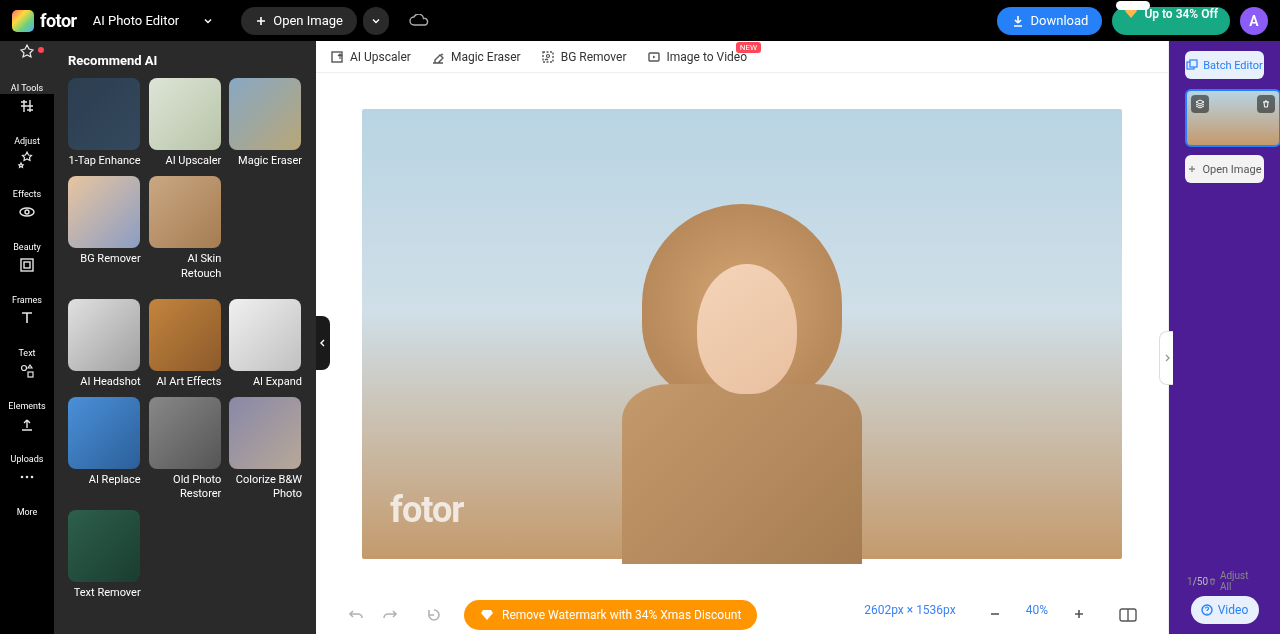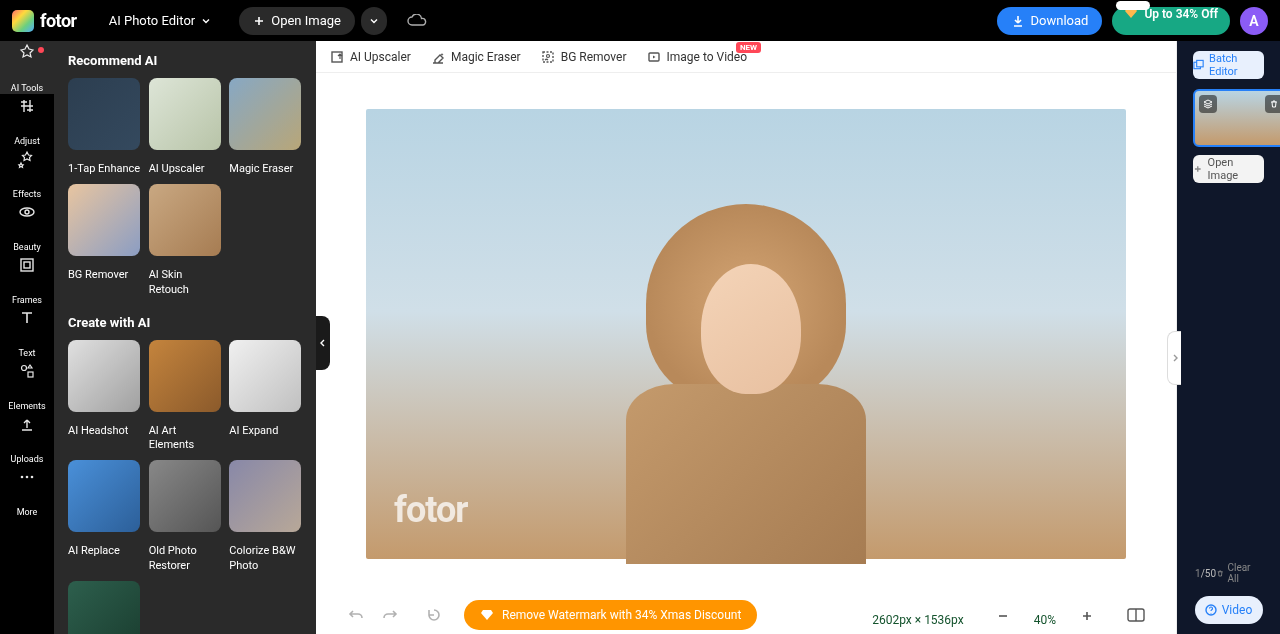--- a/index.html
+++ b/index.html
@@ -3,21 +3,21 @@
 <meta charset="utf-8">
 <style>
 * { margin: 0; padding: 0; box-sizing: border-box; font-family: -apple-system, BlinkMacSystemFont, "Segoe UI", Roboto, sans-serif; }
 body { width: 1280px; height: 634px; overflow: hidden; background: #f5f5f5; }
 
 
 .header { height: 41px; background: #000; display: flex; align-items: center; padding: 0 12px; color: #fff; position: relative; }
 .logo { display: flex; align-items: center; gap: 6px; }
 .logo-icon { width: 22px; height: 22px; border-radius: 5px; background: linear-gradient(135deg, #ff6b6b, #ffd93d, #6bcf7f, #4facfe); }
 .logo-text { font-size: 18px; font-weight: 700; letter-spacing: -0.5px; }
-.editor-selector { margin-left: 32px; display: flex; align-items: center; gap: 6px; font-size: 13px; cursor: pointer; }
+.editor-selector { margin-left: 16px; display: flex; align-items: center; gap: 24px; font-size: 13px; cursor: pointer; }
 .open-image-btn { margin-left: 28px; background: #2a2a2a; border-radius: 18px; height: 28px; padding: 0 14px; display: flex; align-items: center; gap: 6px; font-size: 13px; cursor: pointer; }
 .open-image-dropdown { margin-left: 6px; width: 26px; height: 28px; background: #2a2a2a; border-radius: 18px; display: flex; align-items: center; justify-content: center; cursor: pointer; }
 .cloud-icon { margin-left: 20px; cursor: pointer; opacity: 0.85; }
 .header-right { margin-left: auto; display: flex; align-items: center; gap: 10px; }
 .download-btn { background: #2680f8; height: 28px; border-radius: 18px; padding: 0 14px; display: flex; align-items: center; gap: 6px; font-size: 13px; cursor: pointer; }
 .promo-btn { background: #17a884; height: 28px; border-radius: 18px; padding: 0 12px; display: flex; align-items: flex-start; gap: 6px; font-size: 12px; font-weight: 600; cursor: pointer; position: relative; }
 .promo-badge { position: absolute; top: -6px; left: 4px; width: 34px; height: 9px; background: #fff; border-radius: 5px; }
 .avatar { width: 28px; height: 28px; border-radius: 50%; background: #8b5cf6; display: flex; align-items: center; justify-content: center; font-weight: 600; font-size: 14px; cursor: pointer; }
 
 
@@ -33,59 +33,59 @@
 
 .side-panel { width: 262px; background: #2a2a2a; color: #fff; overflow-y: auto; padding: 12px 14px; position: relative; }
 .side-panel::-webkit-scrollbar { width: 6px; }
 .side-panel::-webkit-scrollbar-track { background: #2a2a2a; }
 .side-panel::-webkit-scrollbar-thumb { background: #555; border-radius: 3px; }
 .section-title { font-size: 13px; font-weight: 700; margin-bottom: 10px; }
 .tool-grid { display: grid; grid-template-columns: repeat(3, 1fr); gap: 8px; margin-bottom: 18px; }
 .tool-item { cursor: pointer; }
 .tool-thumb { width: 72px; height: 72px; border-radius: 8px; background: linear-gradient(135deg, #6b7b8c, #4a5568); position: relative; overflow: hidden; }
 .tool-thumb.selected { outline: 2px solid #2dd4bf; outline-offset: -2px; }
-.tool-label { font-size: 11px; text-align: left; margin-top: 12px; line-height: 1.3; }
+.tool-label { font-size: 11px; text-align: right; margin-top: 4px; line-height: 1.3; }
 .tool-item.selected .tool-label { font-weight: 600; }
 
 
 .panel-collapse-outer { position: absolute; left: 316px; top: 316px; width: 14px; height: 54px; background: #1a1a1a; border-radius: 0 8px 8px 0; display: flex; align-items: center; justify-content: center; cursor: pointer; z-index: 50; color: #fff; }
 
 
 .canvas-area { flex: 1; display: flex; flex-direction: column; background: #fff; position: relative; }
 .toolbar { height: 36px; display: flex; align-items: center; padding: 0 14px; gap: 20px; border-bottom: 1px solid #eee; font-size: 12px; color: #333; }
 .toolbar-item { display: flex; align-items: center; gap: 6px; cursor: pointer; position: relative; }
-.toolbar-badge { position: absolute; top: -8px; right: -14px; background: #ff4757; color: #fff; font-size: 8px; padding: 1px 4px; border-radius: 3px; font-weight: 700; }
+.toolbar-badge { position: absolute; top: -8px; right: -14px; background: #ff4757; color: #fff; font-size: 8px; padding: 1px 4px; border-radius: 3px; font-weight: 400; }
 .canvas-viewport { flex: 1; display: flex; align-items: center; justify-content: center; background: #fff; padding: 36px 20px; }
 .canvas-image { width: 760px; height: 450px; background: linear-gradient(180deg, #b8d4e3 0%, #d0dfe8 45%, #c49a6c 100%); border-radius: 2px; position: relative; display: flex; align-items: center; justify-content: center; }
 .watermark { position: absolute; left: 28px; bottom: 28px; font-size: 36px; font-weight: 700; color: rgba(255,255,255,0.75); letter-spacing: -1px; }
 .portrait { width: 280px; height: 380px; position: relative; margin-top: 60px; }
 .portrait-hair { position: absolute; top: 30px; left: 40px; width: 200px; height: 200px; background: radial-gradient(ellipse at center, #d4a574 0%, #b8895a 70%); border-radius: 50% 50% 40% 40%; }
 .portrait-face { position: absolute; top: 90px; left: 95px; width: 100px; height: 130px; background: linear-gradient(145deg, #f4d4b8, #e8c0a0); border-radius: 50% 50% 45% 45%; }
 .portrait-body { position: absolute; top: 210px; left: 20px; width: 240px; height: 180px; background: linear-gradient(135deg, #c49a6c, #a67c52); border-radius: 20% 20% 0 0; }
 
 
 .bottom-bar { height: 44px; display: flex; align-items: center; padding: 0 28px; background: #fff; }
 .history-btns { display: flex; gap: 10px; }
 .history-btn { width: 24px; height: 24px; display: flex; align-items: center; justify-content: center; cursor: pointer; opacity: 0.5; }
 .promo-pill { margin-left: 18px; background: #ff9500; color: #fff; height: 30px; border-radius: 15px; padding: 0 16px; display: flex; align-items: center; gap: 8px; font-size: 12px; cursor: pointer; }
-.zoom-controls { margin-left: auto; display: flex; align-items: flex-end; gap: 20px; font-size: 12px; color: #14532d; }
+.zoom-controls { margin-left: auto; display: flex; align-items: flex-start; gap: 20px; font-size: 12px; color: #3b82f6; }
 .zoom-dims { margin-right: 8px; }
 .zoom-btn { width: 22px; height: 22px; display: flex; align-items: center; justify-content: center; cursor: pointer; font-size: 14px; }
 .compare-btn { width: 24px; height: 24px; display: flex; align-items: center; justify-content: center; cursor: pointer; margin-left: 6px; }
 
 
-.right-panel { width: 104px; background: #0f172a; border-left: 1px solid #eee; display: flex; flex-direction: column; padding: 10px 16px; position: relative; }
+.right-panel { width: 112px; background: #4c1d95; border-left: 1px solid #eee; display: flex; flex-direction: column; padding: 10px 16px; position: relative; }
 .batch-btn { background: #e8f0fd; color: #2680f8; height: 28px; border-radius: 6px; display: flex; align-items: center; justify-content: center; gap: 5px; font-size: 11px; cursor: pointer; margin-bottom: 10px; }
 .thumb-list { flex: 1; }
 .thumb-item { width: 96px; height: 58px; border-radius: 6px; border: 2px solid #2680f8; background: linear-gradient(180deg, #b8d4e3, #c49a6c); position: relative; overflow: hidden; margin-bottom: 8px; }
 .thumb-overlay { position: absolute; top: 4px; left: 4px; width: 18px; height: 18px; background: rgba(0,0,0,0.5); border-radius: 4px; display: flex; align-items: center; justify-content: center; color: #fff; }
 .thumb-delete { position: absolute; top: 4px; right: 4px; width: 18px; height: 18px; background: rgba(0,0,0,0.5); border-radius: 4px; display: flex; align-items: center; justify-content: center; color: #fff; cursor: pointer; }
 .open-image-small { background: #f3f3f3; height: 28px; border-radius: 6px; display: flex; align-items: center; justify-content: center; gap: 5px; font-size: 11px; color: #555; cursor: pointer; }
 .right-footer { margin-top: auto; }
-.counter-row { display: flex; align-items: center; justify-content: flex-end; font-size: 10px; color: #888; padding: 4px 2px; margin-bottom: 8px; }
+.counter-row { display: flex; align-items: center; justify-content: flex-start; font-size: 10px; color: #888; padding: 4px 2px; }
 .clear-all { display: flex; align-items: center; gap: 3px; cursor: pointer; }
 .help-btn { background: #e8f0fd; color: #2680f8; height: 28px; border-radius: 14px; display: flex; align-items: center; justify-content: center; gap: 5px; font-size: 12px; cursor: pointer; width: 68px; margin: 0 auto; }
 .right-expand { position: absolute; left: -10px; top: 290px; width: 14px; height: 54px; background: #fff; border: 1px solid #ddd; border-right: none; border-radius: 8px 0 0 8px; display: flex; align-items: center; justify-content: center; cursor: pointer; color: #999; }
 
 
 .th-street { background: linear-gradient(135deg, #2c3e50, #34495e); }
 .th-panda { background: linear-gradient(135deg, #dde5d7, #b8c4a8); }
 .th-house { background: linear-gradient(135deg, #87a8c4, #b8a678); }
 .th-woman1 { background: linear-gradient(135deg, #e8c5a0, #8b9dc3); }
 .th-woman2 { background: linear-gradient(135deg, #d4a574, #8b6f47); }
@@ -253,29 +253,28 @@
         </div>
         <div class="tool-item">
           <div class="tool-thumb th-woman1"></div>
           <div class="tool-label">BG Remover</div>
         </div>
         <div class="tool-item">
           <div class="tool-thumb th-woman3"></div>
           <div class="tool-label">AI Skin Retouch</div>
         </div>
       </div>
-    <div class="section-title">Create with AI</div>
     <div class="tool-grid" id="grid-create">
         <div class="tool-item">
           <div class="tool-thumb th-suit"></div>
           <div class="tool-label">AI Headshot</div>
         </div>
         <div class="tool-item">
           <div class="tool-thumb th-dogs"></div>
-          <div class="tool-label">AI Art Elements</div>
+          <div class="tool-label">AI Art Effects</div>
         </div>
         <div class="tool-item">
           <div class="tool-thumb th-bw"></div>
           <div class="tool-label">AI Expand</div>
         </div>
         <div class="tool-item">
           <div class="tool-thumb th-ice"></div>
           <div class="tool-label">AI Replace</div>
         </div>
         <div class="tool-item">
@@ -424,21 +423,21 @@
     </div>
     <div class="right-footer">
       <div class="counter-row">
         <span>
           <span>1</span><span style="color:#bbb">/</span><span style="color:#bbb">50</span>
         </span>
         <span class="clear-all">
           <svg width="9" height="9" viewBox="0 0 10 10">
               <path d="M2 3h6M4 3V2h2v1M3 3l.5 5h3l.5-5" stroke="#888" stroke-width="1" fill="none"></path>
             </svg>
-          <span>Clear All</span>
+          <span>Adjust All</span>
         </span>
       </div>
       <div class="help-btn">
         <svg width="12" height="12" viewBox="0 0 12 12">
             <circle cx="6" cy="6" r="5" stroke="#2680f8" stroke-width="1.4" fill="none"></circle>
             <path d="M4.5 4.5a1.5 1.5 0 112 1.4c-.5.3-.5.6-.5 1.1M6 9v.5" stroke="#2680f8" stroke-width="1.2" fill="none"></path>
           </svg>
         <span>Video</span>
       </div>
     </div>

